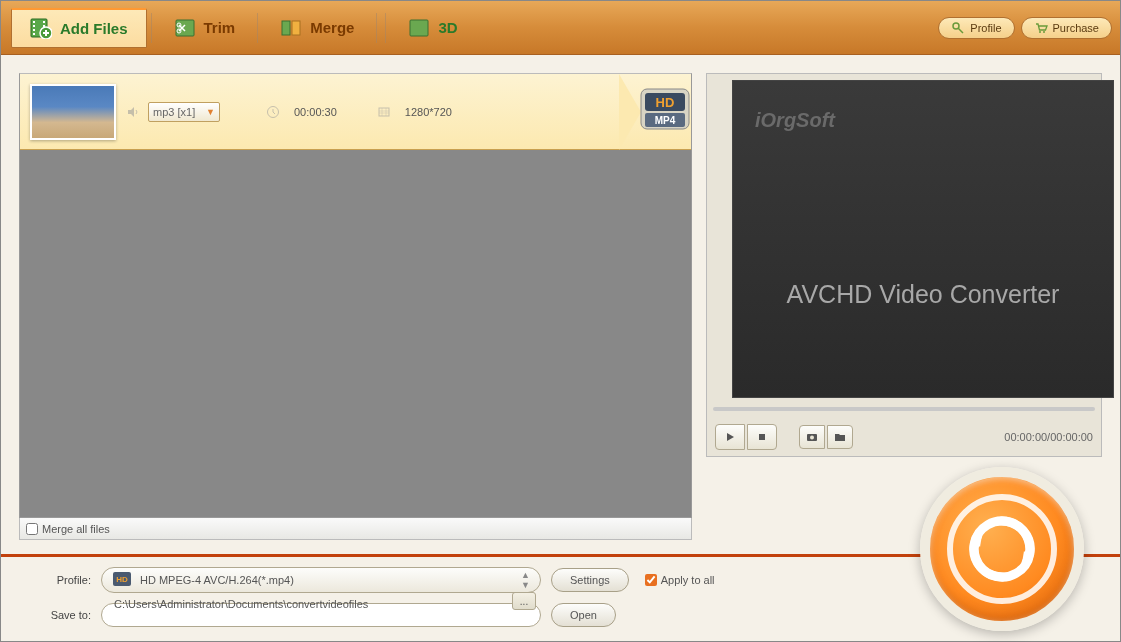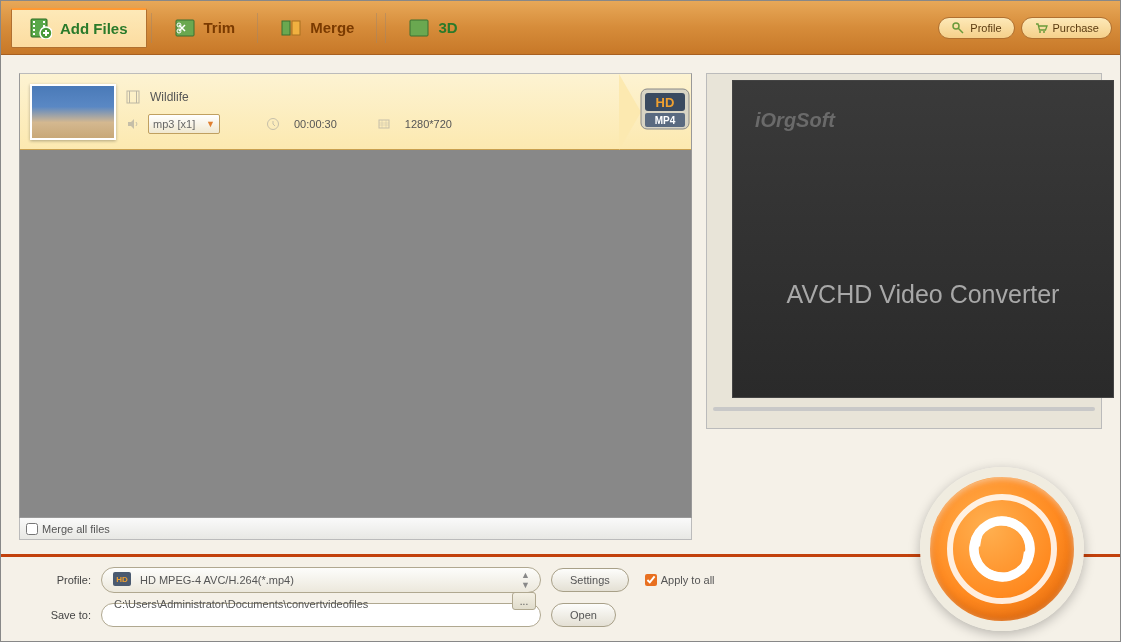--- a/index.html
+++ b/index.html
@@ -322,30 +322,20 @@
   </div>
 
   <div class="main">
 
     <div class="left-pane">
       <div class="file-list">
 
         <div class="file-item">
           <div class="thumb"></div>
           <div class="file-info">
-            <div class="row1">
-              <span class="small-ic">
-                <svg width="14" height="14" viewBox="0 0 14 14">
-                    <rect x="1" y="1" width="12" height="12" fill="none" stroke="#888"></rect>
-                    <rect x="3" y="1" width="1" height="12" fill="#888"></rect>
-                    <rect x="10" y="1" width="1" height="12" fill="#888"></rect>
-                  </svg>
-              </span>
-              <span class="filename">Wildlife</span>
-            </div>
             <div class="row2">
               <span class="small-ic">
                 <svg width="14" height="14" viewBox="0 0 14 14">
                     <path d="M2 5 h3 l3-3 v10 l-3-3 h-3 z" fill="#999"></path>
                     <path d="M10 5 q2 2 0 4" fill="none" stroke="#999"></path>
                   </svg>
               </span>
               <div class="audio-dd">
                 <span>mp3 [x1]</span>
                 <span class="tri">▼</span>
@@ -388,20 +378,49 @@
 
     <div class="right-pane">
       <div class="preview-wrap">
         <div class="preview">
           <div class="brand">iOrgSoft</div>
           <div class="product">AVCHD Video  Converter</div>
         </div>
         <div class="timeline">
           <div class="timeline-track"></div>
         </div>
+        <div class="controls">
+          <div class="ctrl-group linked">
+            <div class="ctrl-btn">
+              <svg width="10" height="10" viewBox="0 0 10 10">
+                  <path d="M2 1 l7 4 -7 4 z" fill="#555"></path>
+                </svg>
+            </div>
+            <div class="ctrl-btn">
+              <svg width="10" height="10" viewBox="0 0 10 10">
+                  <rect x="2" y="2" width="6" height="6" fill="#555"></rect>
+                </svg>
+            </div>
+          </div>
+          <div style="width:6px"></div>
+          <div class="ctrl-group linked">
+            <div class="ctrl-btn small">
+              <svg width="12" height="10" viewBox="0 0 12 10">
+                  <rect x="1" y="2" width="10" height="7" rx="1" fill="#555"></rect>
+                  <circle cx="6" cy="5.5" r="2" fill="#e8e4d4"></circle>
+                </svg>
+            </div>
+            <div class="ctrl-btn small">
+              <svg width="12" height="10" viewBox="0 0 12 10">
+                  <path d="M1 2 h4 l1 1 h5 v6 h-10 z" fill="#555"></path>
+                </svg>
+            </div>
+          </div>
+          <div class="time-readout">00:00:00/00:00:00</div>
+        </div>
       </div>
     </div>
 
   </div>
 
   <div class="bottom">
     <div class="form-row">
       <div class="form-label">Profile:</div>
       <div class="profile-dd">
         <span>

